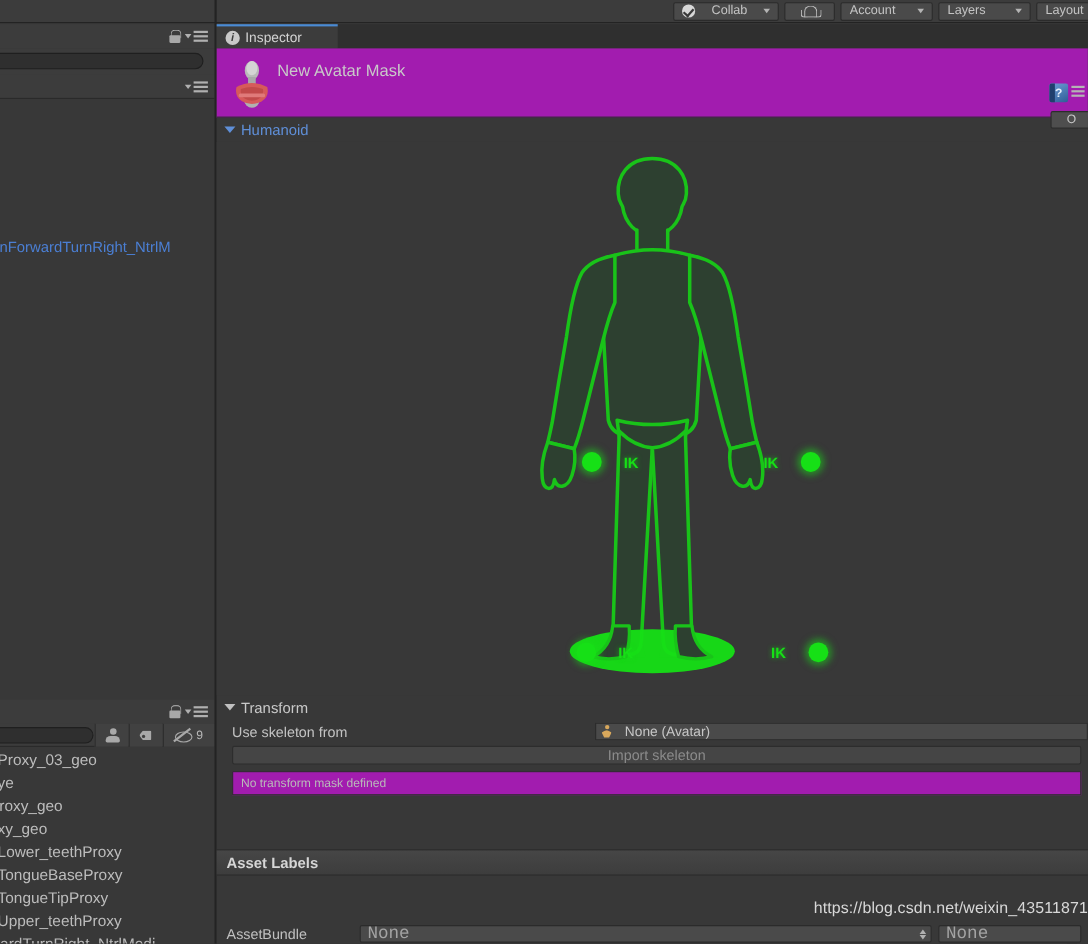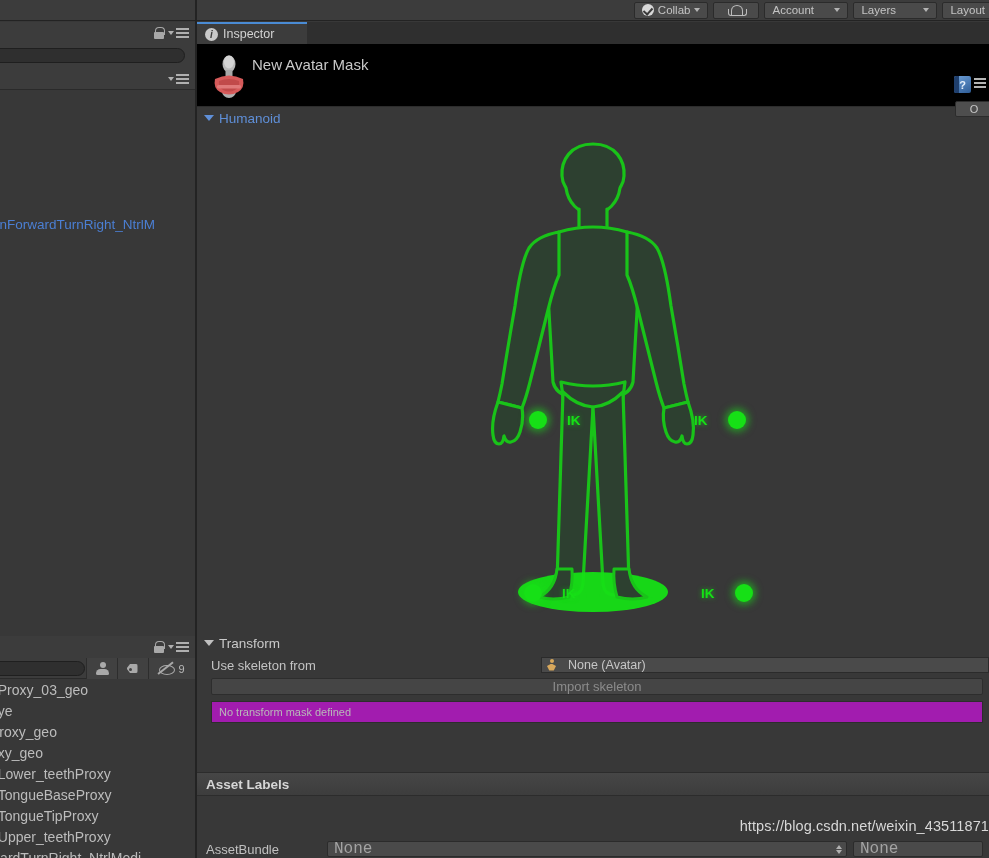--- a/index.html
+++ b/index.html
@@ -13,21 +13,21 @@
 
   
   .toolbar {
     position:absolute; left:0; top:0; width:989px; height:21px;
     background:#3c3c3c; border-bottom:1px solid #232323;
     display:flex; align-items:center; justify-content:flex-end;
   }
   .tb-btn {
     height:17px; background:#4a4a4a;
     border:1px solid #2b2b2b; border-radius:2px;
-    display:flex; align-items:center; gap:4px;
+    display:flex; align-items:center; gap:15px;
     padding:0 7px; margin-right:5px;
     color:#c4c4c4; font-size:11.5px; white-space:nowrap;
   }
   .tb-btn.wide { min-width:84px; justify-content:space-between; }
   .tb-caret { width:0;height:0;border-left:3.5px solid transparent;border-right:3.5px solid transparent;border-top:4px solid #b4b4b4; }
   .collab-check { display:inline-block; width:12px;height:12px;border-radius:50%;
     background:#d8d8d8; position:relative; flex:none; }
   .collab-check:after{content:"";position:absolute;left:3px;top:2px;width:4px;height:7px;
     border:solid #3a3a3a;border-width:0 2px 2px 0;transform:rotate(42deg);}
   .cloud-btn { width:46px; justify-content:center; }
@@ -120,21 +120,21 @@
   .insp-tab {
     position:absolute;left:0;top:0;height:22px;min-width:110px;background:#3c3c3c;
     border-top:2px solid #4a8bd4;
     display:flex;align-items:center;gap:5px;padding:0 12px 0 8px;
     color:#d2d2d2;font-size:12.5px;
   }
   .insp-info-ico{width:13px;height:13px;border-radius:50%;background:#c9c9c9;color:#3c3c3c;
     font-size:10px;font-weight:bold;display:flex;align-items:center;justify-content:center;font-style:italic;}
 
   .insp-header{
-    position:relative;height:63px;background:#000000;border-bottom:1px solid #2c2c2c;
+    position:relative;height:63px;background:#a21caf;border-bottom:1px solid #2c2c2c;
   }
   .mask-icon{position:absolute;left:14px;top:11px;width:36px;height:44px;}
   .mask-title{position:absolute;left:55px;top:12px;color:#c9c9c9;font-size:15px;}
   .help-ico{position:absolute;right:18px;top:32px;width:17px;height:17px;
     background:linear-gradient(150deg,#6ea0d8,#2e5c96);border-radius:2px;
     display:flex;align-items:center;justify-content:center;color:#e6f0fb;font-size:11px;font-weight:bold;}
   .help-ico:before{content:"";position:absolute;left:0;top:0;width:5px;height:17px;background:#1f3f6d;border-radius:2px 0 0 2px;}
   .kebab{position:absolute;right:3px;top:34px;display:flex;flex-direction:column;gap:2px;}
   .kebab i{width:12px;height:2px;background:#b4b4b4;display:block;}
   .open-btn{position:absolute;right:-4px;top:57px;width:38px;height:16px;background:#4e4e4e;

